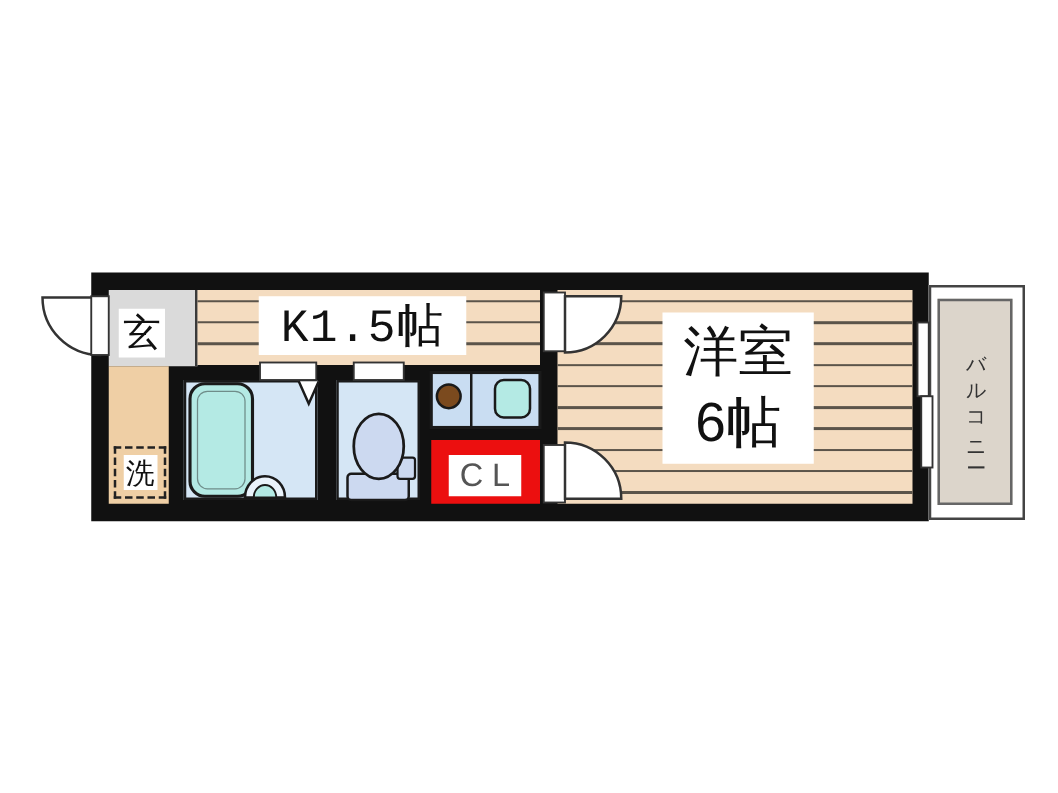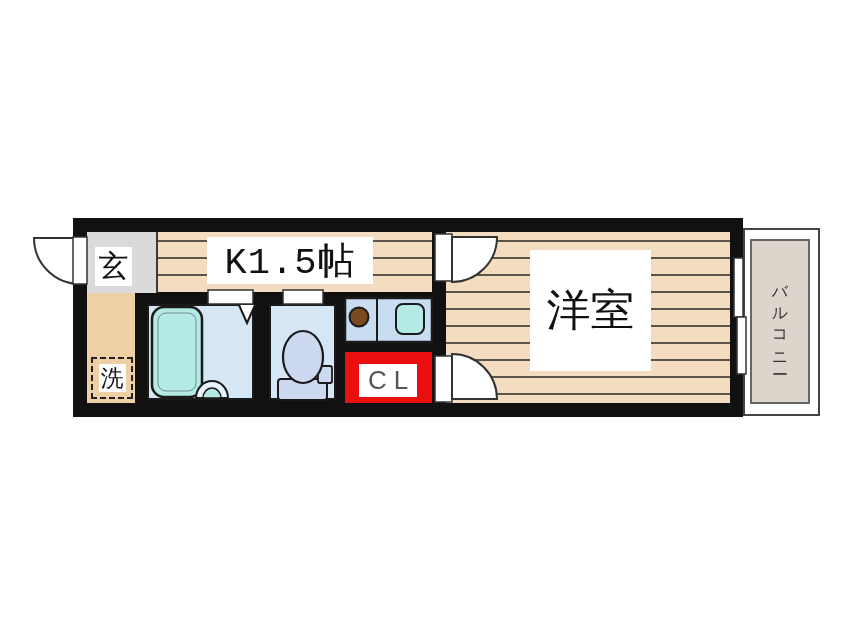--- a/index.html
+++ b/index.html
@@ -97,20 +97,21 @@
     <rect x="734" y="258" width="9" height="59" fill="#ffffff" stroke="#333333" stroke-width="1.5"></rect>
     <rect x="737" y="317" width="9" height="57" fill="#ffffff" stroke="#333333" stroke-width="1.5"></rect>
   </svg>
 
   <div class="abs label-box genkan-label">玄</div>
 
   <div class="abs label-box k-label">K1.5帖</div>
 
   <div class="abs label-box room-label">
     <div>洋室</div>
+    <div>6帖</div>
   </div>
 
   <div class="abs laundry-pan">
     <div class="laundry-label">洗</div>
   </div>
 
   <div class="abs label-box cl-box">
     <span class="cl-text">CL</span>
   </div>
 

